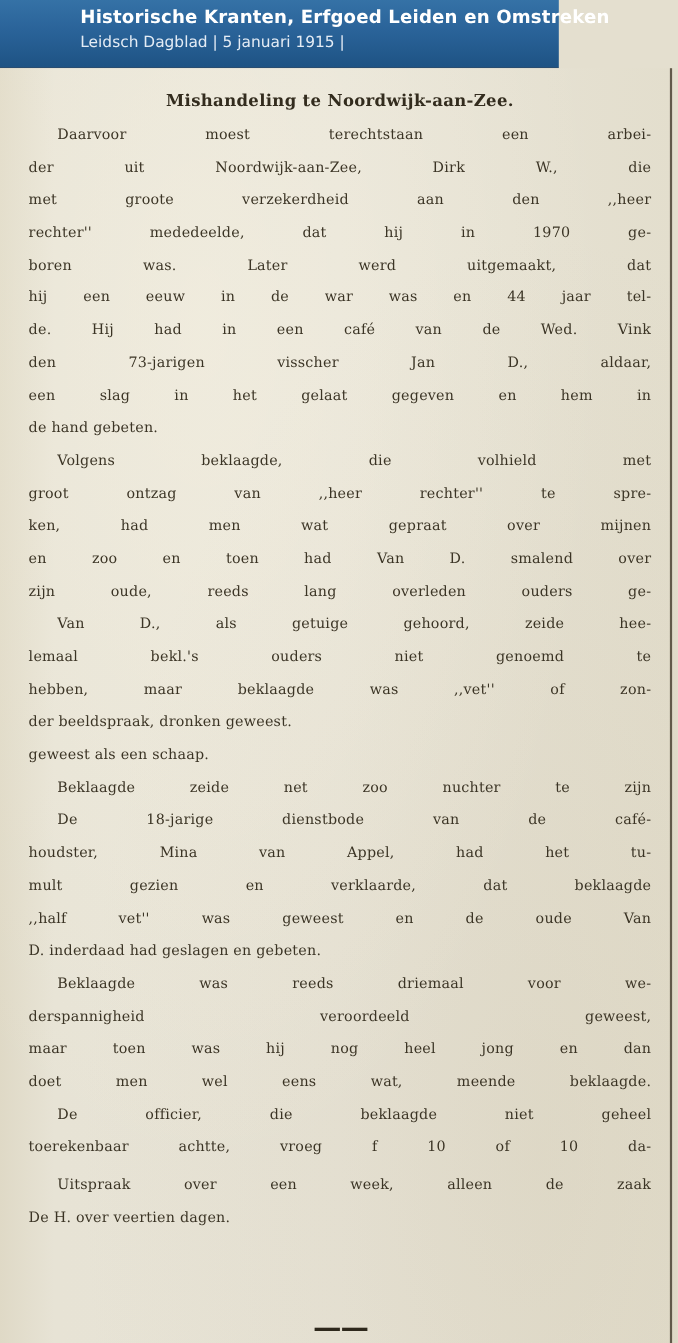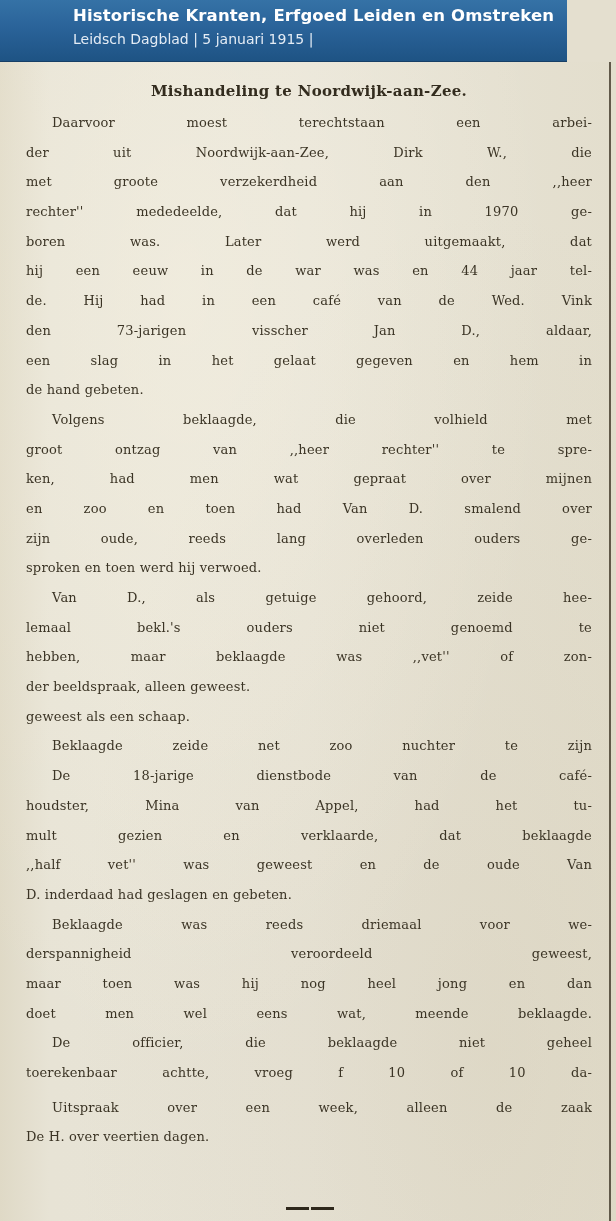--- a/index.html
+++ b/index.html
@@ -6,21 +6,21 @@
       margin: 0;
       padding: 0;
       width: 616px;
       height: 1221px;
       overflow: hidden;
       background: #e4dfcf;
     }
     .header {
       position: absolute;
       left: 0; top: 0;
-      width: 567px;
+      width: 508px;
       height: 62px;
       background: linear-gradient(to bottom, #3572a6 0%, #2a6399 45%, #1e5384 100%);
       border-bottom: 1px solid #173f66;
       box-sizing: border-box;
     }
     .header-title {
       position: absolute;
       left: 73px;
       top: 6px;
       font-family: "DejaVu Sans", sans-serif;
@@ -137,28 +137,27 @@
     <span class="line">een slag in het gelaat gegeven en hem in</span>
     <span class="line last">de hand gebeten.</span>
   </div>
 
   <div class="para">
     <span class="line indent">Volgens beklaagde, die volhield met</span>
     <span class="line">groot ontzag van ,,heer rechter'' te spre-</span>
     <span class="line">ken, had men wat gepraat over mijnen</span>
     <span class="line">en zoo en toen had Van D. smalend over</span>
     <span class="line">zijn oude, reeds lang overleden ouders ge-</span>
-    <span class="line last">sproken en toen werd hij verwoed.</span>
   </div>
 
   <div class="para">
     <span class="line indent">Van D., als getuige gehoord, zeide hee-</span>
     <span class="line">lemaal bekl.'s ouders niet genoemd te</span>
     <span class="line">hebben, maar beklaagde was ,,vet'' of zon-</span>
-    <span class="line last">der beeldspraak, alleen geweest.</span>
+    <span class="line last">der beeldspraak, dronken geweest.</span>
   </div>
 
   <div class="para">
     <span class="line last">geweest als een schaap.</span>
     <span class="line indent">Beklaagde zeide net zoo nuchter te zijn</span>
   </div>
 
   <div class="para">
     <span class="line indent">De 18-jarige dienstbode van de café-</span>
     <span class="line">houdster, Mina van Appel, had het tu-</span>

